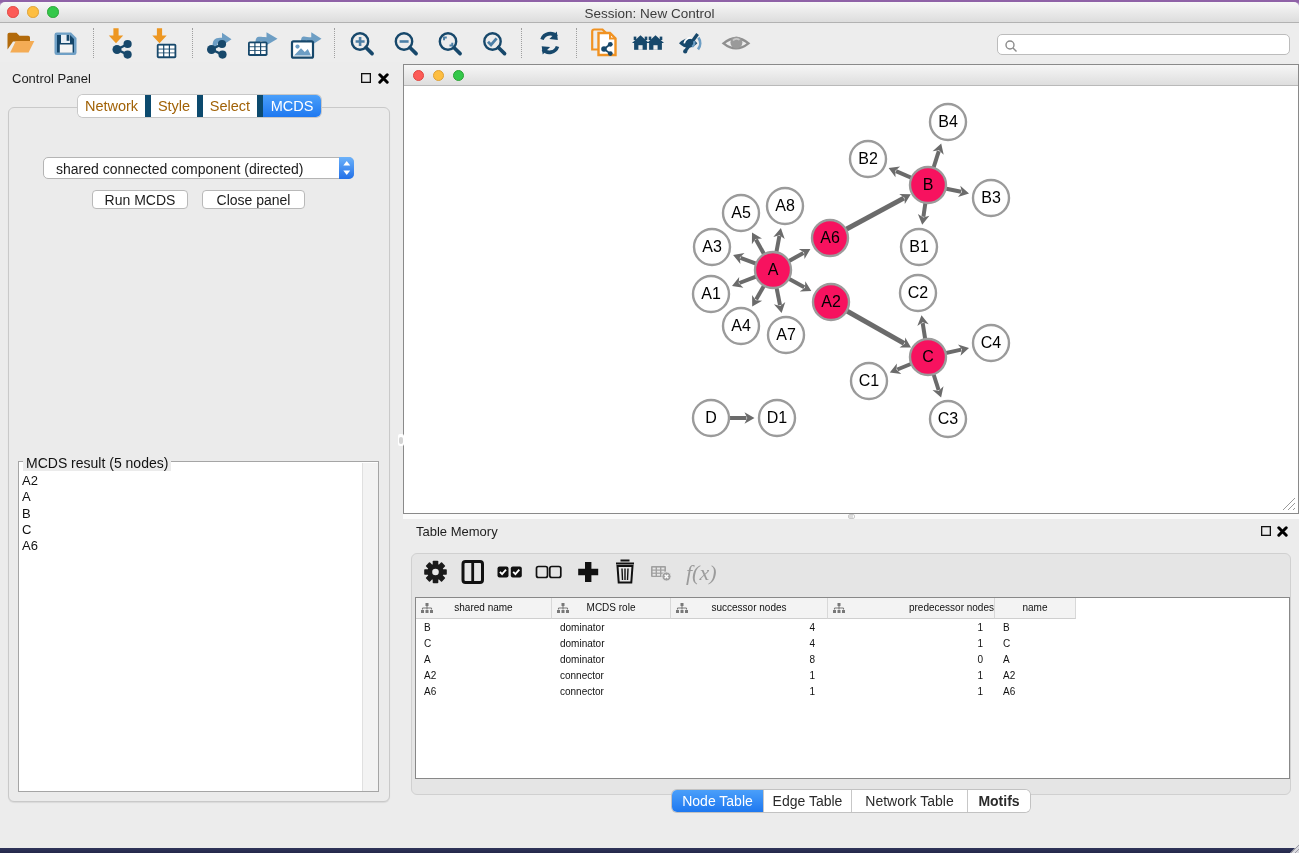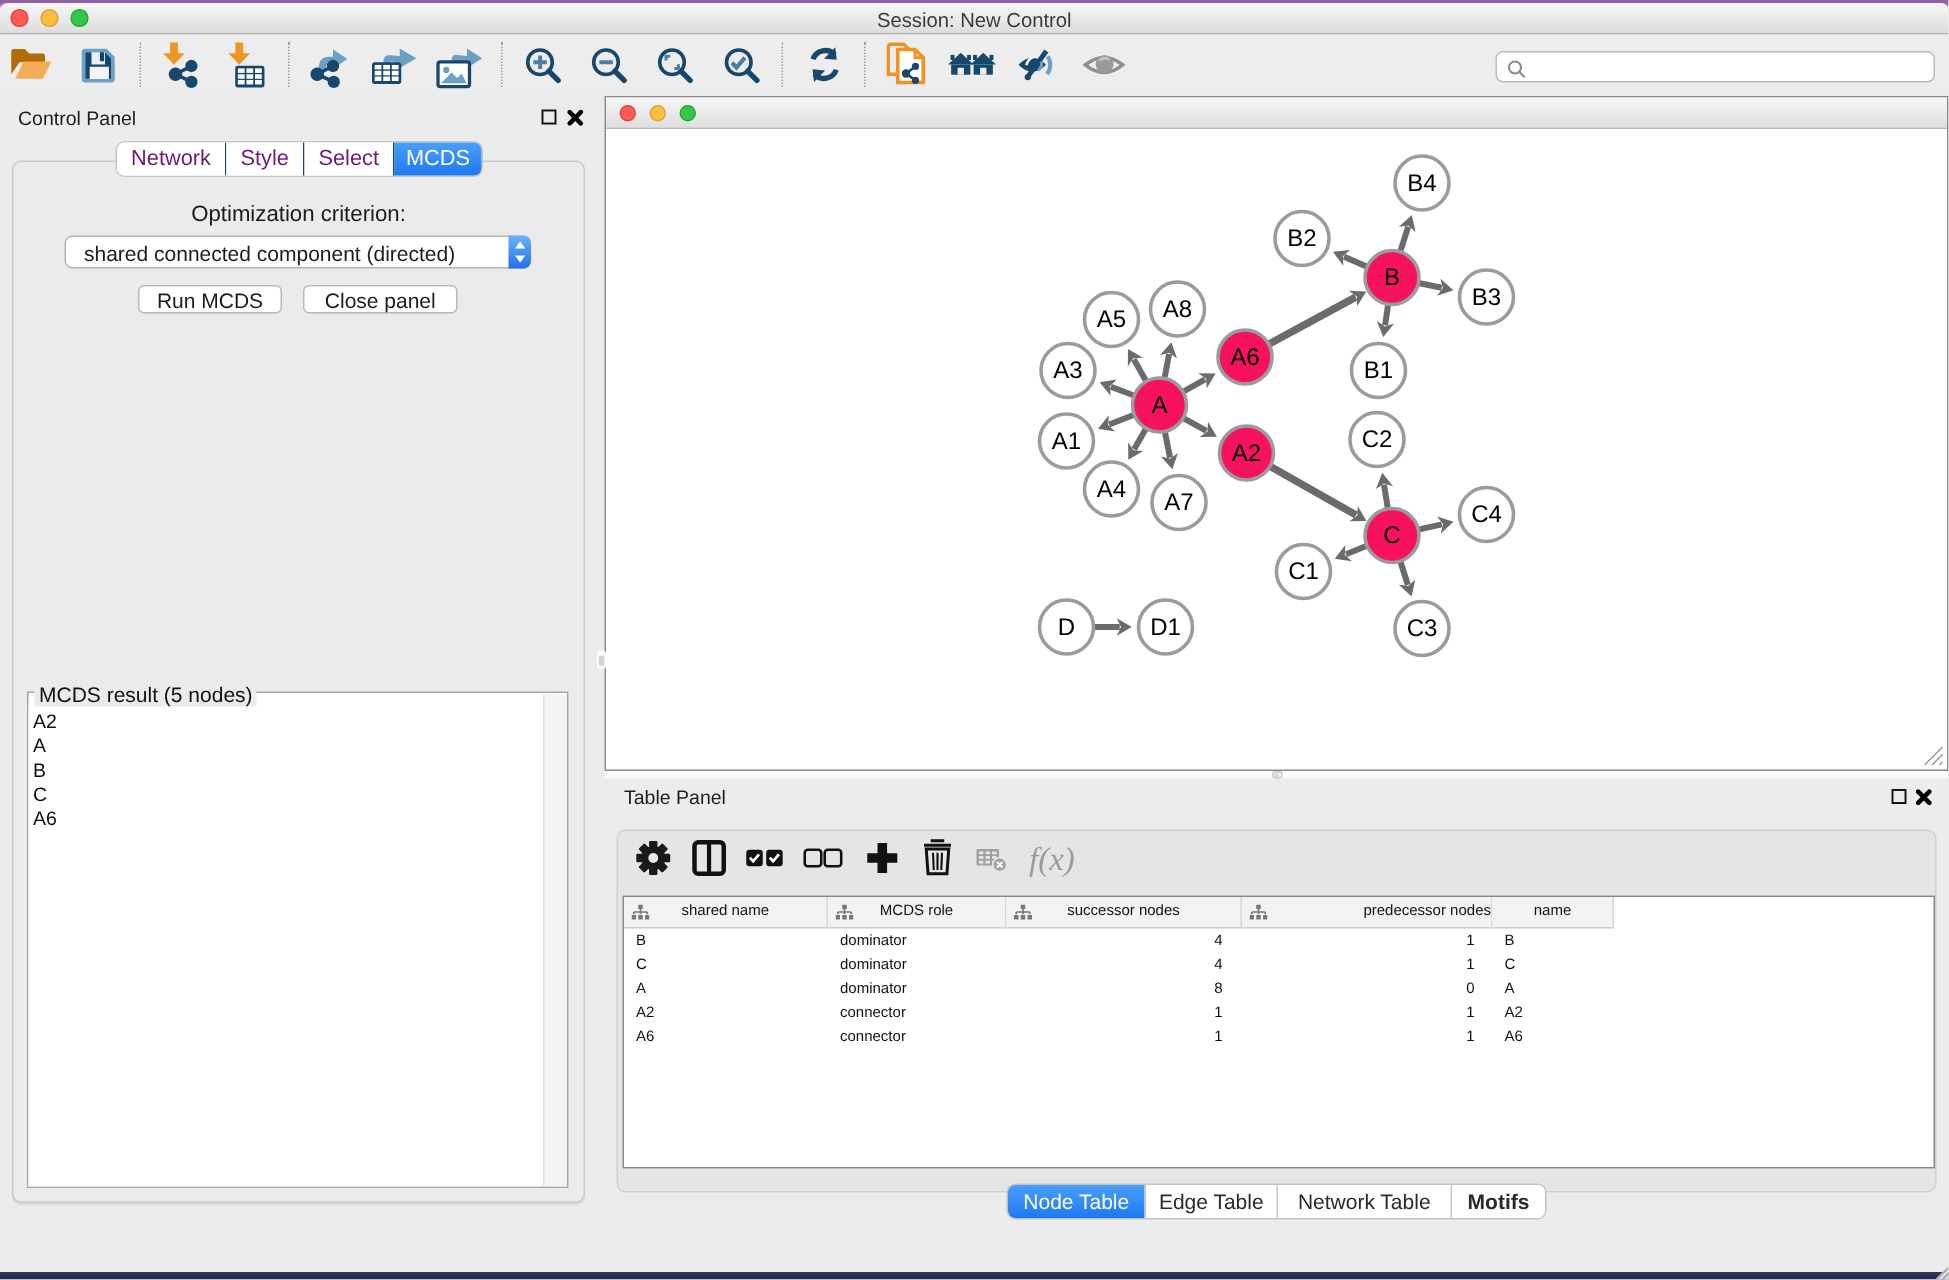--- a/index.html
+++ b/index.html
@@ -25,22 +25,22 @@
 #searchbox { position:absolute; left:997px; top:8.5px; width:293px; height:21px;
   background:#ffffff; border:1px solid #bcbcbc; border-radius:5px; }
 
 
 #cptitle { left:12px; top:71px; font-size:13px; color:#1d1d1d; }
 #cpbox { left:8px; top:107px; width:382px; height:695px;
   background:#ebebeb; border:1px solid #c9c9c9; border-radius:6px;
   box-shadow:0 1px 1px rgba(0,0,0,0.08); }
 #cptabs { left:78px; top:95px; height:22px; display:flex; z-index:5;
   border-radius:5px; box-shadow:0 0 0 1px #c7c7c7; background:#fff; }
-#cptabs .seg { height:22px; line-height:23px; font-size:14.5px; color:#701a75;
-  text-align:center; background:#fff; border-right:1px solid #0c4a6e; }
+#cptabs .seg { height:22px; line-height:23px; font-size:14.5px; color:#a16207;
+  text-align:center; background:#fff; border-right:6px solid #0c4a6e; }
 #cptabs .seg:first-child { border-radius:5px 0 0 5px; }
 #cptabs .seg:last-child { border-radius:0 5px 5px 0; border-right:none; }
 #cptabs .sel { background:linear-gradient(#4a9ffa,#1e78f0); color:#fff; }
 #optlabel { left:0; top:135px; width:398px; text-align:center; font-size:14.8px; color:#1c1c1c; }
 #dropdown { left:43px; top:157px; width:311px; height:22px; background:#fff;
   border:1px solid #b4b4b4; border-radius:5px; font-size:14px; color:#1c1c1c; }
 #dropdown .txt { position:absolute; left:12px; top:3px; }
 #dropdown .step { position:absolute; right:-1px; top:-1px; width:15.5px; height:22px;
   background:linear-gradient(#6cb2fa,#2270e8); border-radius:0 5px 5px 0; }
 .btn { position:absolute; height:19px; background:#fff; border:1px solid #b9b9b9;
@@ -219,21 +219,20 @@
   <svg class="abs" width="11" height="11" style="left:378px; top:73px" viewBox="0 0 11 11">
     <path d="M1.8 1.8 L9.2 9.2 M9.2 1.8 L1.8 9.2" stroke="#000" stroke-width="3" stroke-linecap="round"></path>
   </svg>
   <div class="abs" id="cpbox"></div>
   <div class="abs" id="cptabs">
     <div class="seg" style="width:73px">Network</div>
     <div class="seg" style="width:52px">Style</div>
     <div class="seg" style="width:60px">Select</div>
     <div class="seg sel" style="width:58px">MCDS</div>
   </div>
-  <div class="abs" id="optlabel">Optimization criterion:</div>
   <div class="abs" id="dropdown">
     <div class="txt">shared connected component (directed)</div>
     <div class="step">
       <svg width="15.5" height="22" viewBox="0 0 15.5 22">
         <path d="M7.75 4.0 L11.2 8.6 H4.3 Z" fill="#fff"></path>
         <path d="M7.75 18.0 L11.2 13.4 H4.3 Z" fill="#fff"></path>
       </svg>
     </div>
   </div>
   <div class="btn" style="left:92px; top:190px; width:96px;">Run MCDS</div>
@@ -341,21 +340,21 @@
       <path d="M13 1 L1 13 M13 6 L6 13 M13 11 L11 13" stroke="#9a9a9a" stroke-width="1"></path>
     </svg>
   </div>
 
   <div class="abs" style="left:403px; top:514px; width:896px; height:4.5px; background:#fbfbfb;"></div>
   <div class="abs" style="left:847.5px; top:513.5px; width:7px; height:5.5px; background:#fff; border:1px solid #c9c9c9; border-radius:2px;"></div>
   <div class="abs" style="left:848.8px; top:514.8px; width:4.4px; height:3px; background:#dcdcdc;"></div>
   <div class="abs" style="left:397.5px; top:434px; width:6.5px; height:12px; background:#fff; border-radius:2px;"></div>
   <div class="abs" style="left:399px; top:436.5px; width:4.2px; height:7px; background:#d4d4d4; border-radius:2px;"></div>
 
-  <div class="abs" id="tptitle">Table Panel</div>
+  <div class="abs" id="tptitle">Table Memory</div>
   <svg class="abs" width="10" height="10" style="left:1261px; top:526px" viewBox="0 0 10 10">
     <rect x="0.5" y="0.5" width="9" height="9" fill="none" stroke="#111" stroke-width="1.6"></rect>
   </svg>
   <svg class="abs" width="11" height="11" style="left:1277px; top:526px" viewBox="0 0 11 11">
     <path d="M1.8 1.8 L9.2 9.2 M9.2 1.8 L1.8 9.2" stroke="#000" stroke-width="3" stroke-linecap="round"></path>
   </svg>
   <div class="abs" id="tpbox"></div>
   <div class="abs" id="tbicons2">
     <svg width="880" height="40" style="position:absolute;left:411px;top:553px" viewBox="411 553 880 40">
     <circle cx="435.5" cy="572.0" r="8.0" fill="#1a1a1a"></circle>

